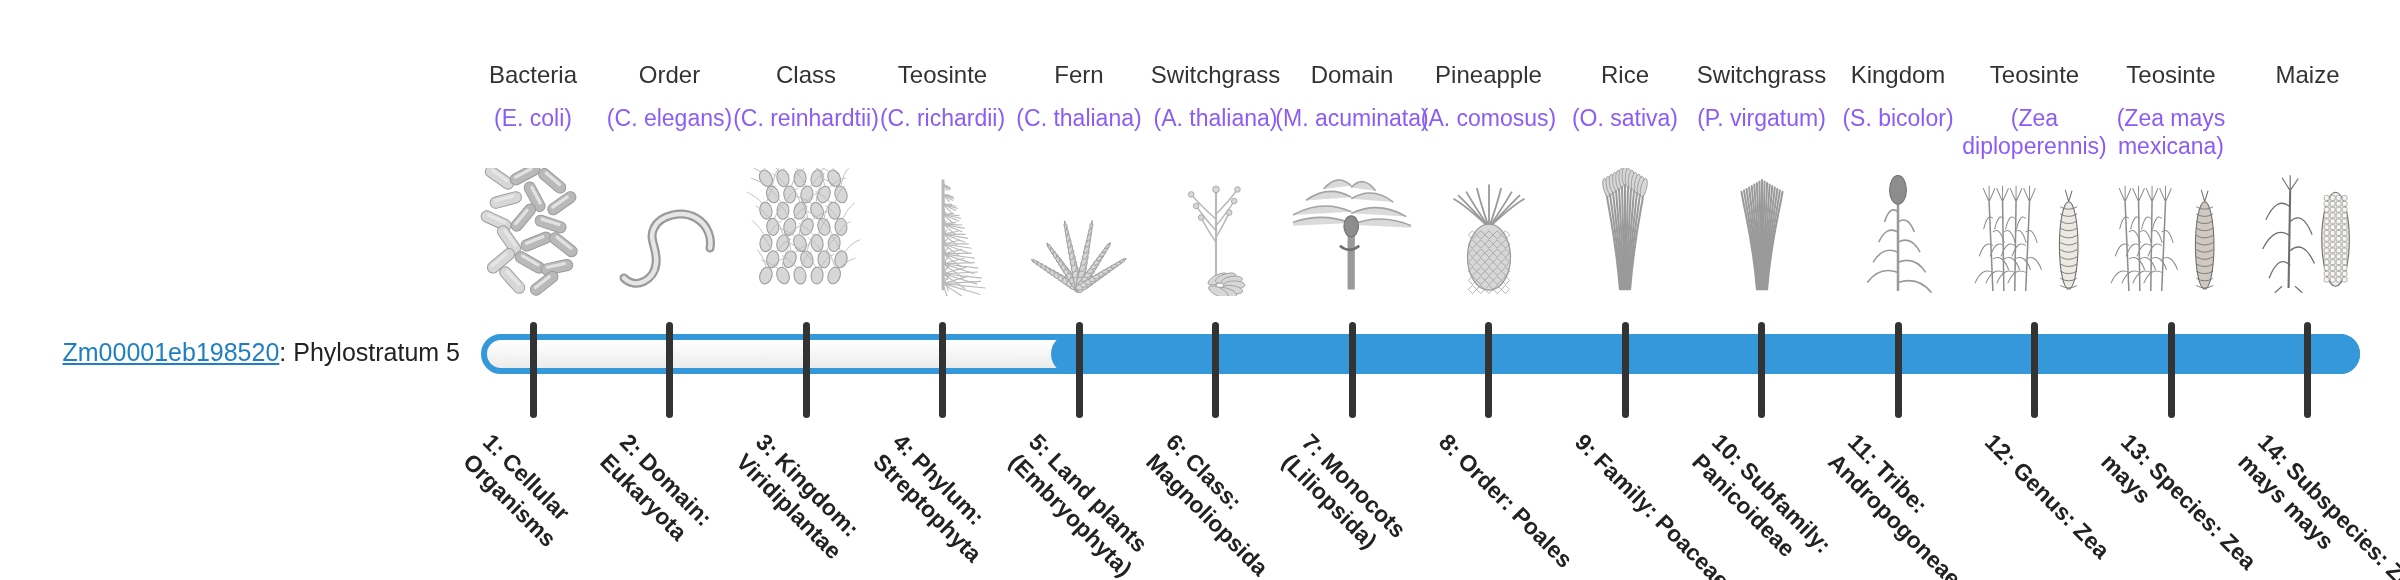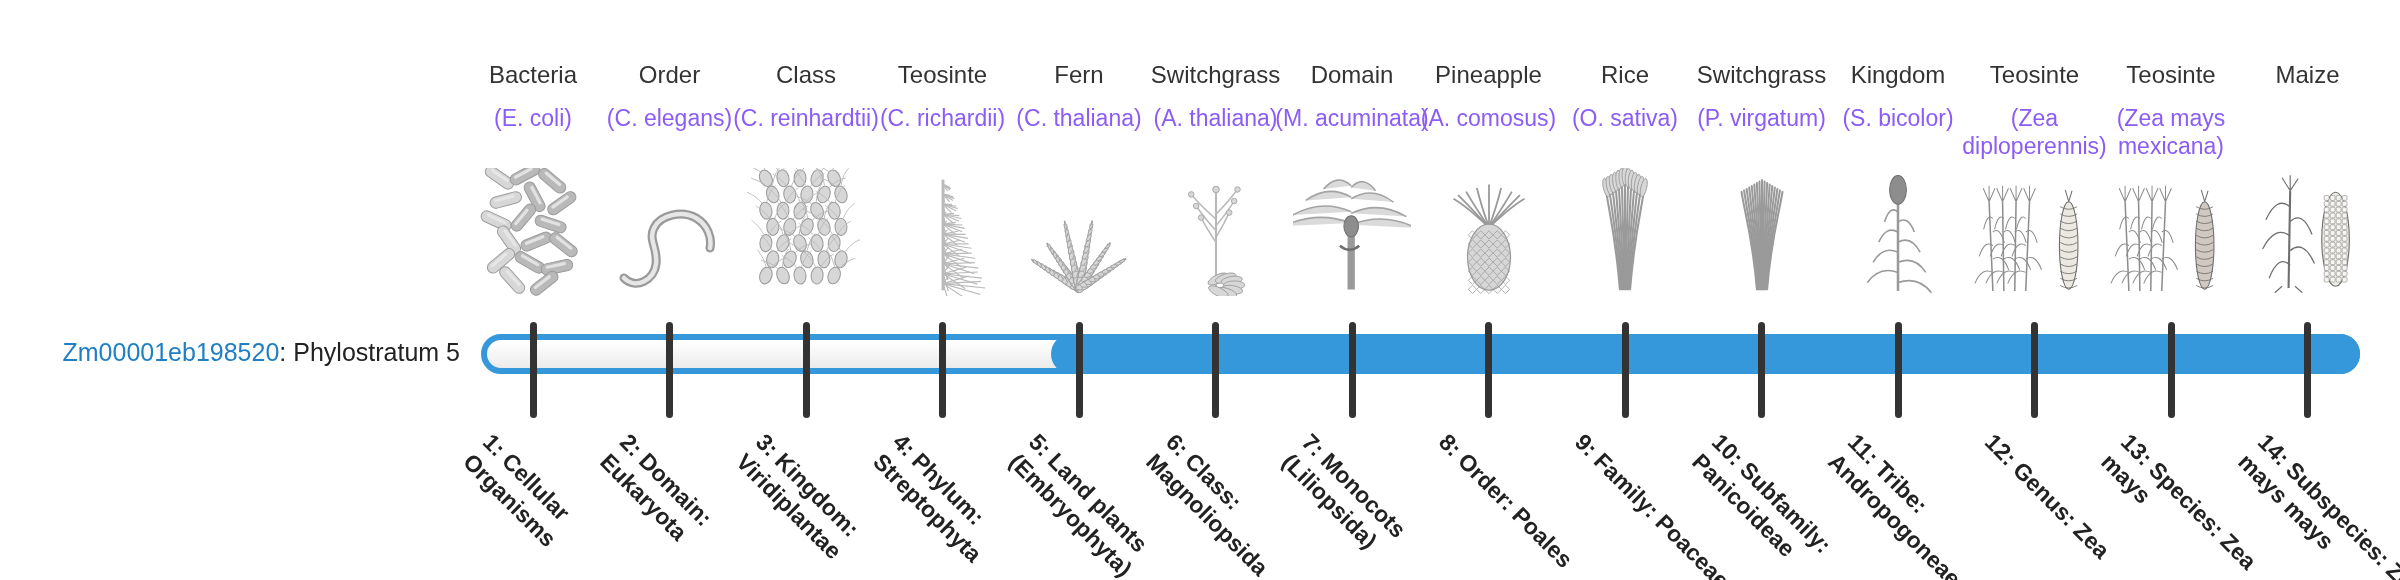--- a/index.html
+++ b/index.html
@@ -28,20 +28,21 @@
     top: 336px;
     width: 420px;
     text-align: right;
     font-size: 25px;
     line-height: 32px;
     white-space: nowrap;
     color: #222222;
   }
   .gene-link {
     color: #1f7fc4;
+    text-decoration: underline;
     cursor: pointer;
   }
 
   
   .columns {
     position: absolute;
     left: 0;
     top: 0;
     width: 2400px;
     height: 580px;

